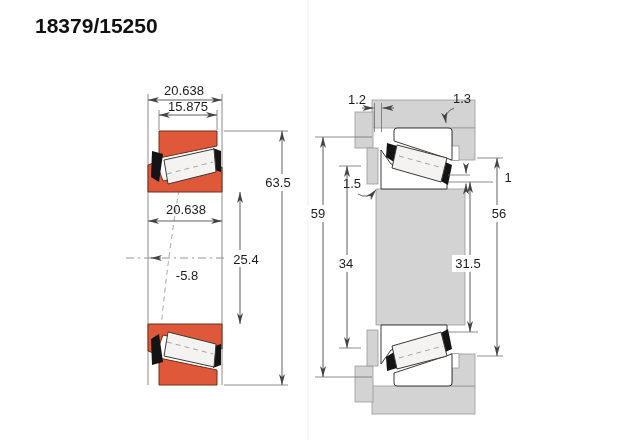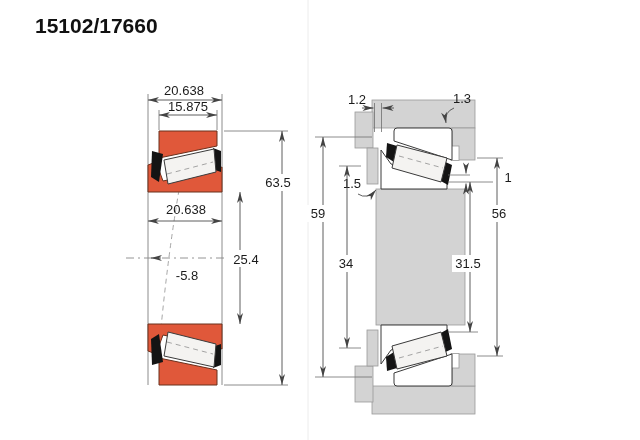--- a/index.html
+++ b/index.html
@@ -19,21 +19,21 @@
   .dash{stroke:#888;stroke-width:0.9;fill:none;stroke-dasharray:8 4 2 4;}
   .dash2{stroke:#8f8f8f;stroke-width:0.8;fill:none;stroke-dasharray:5 4;}
   .grid{stroke:#ececec;stroke-width:1;}
   text{fill:#1b1b1b;font-size:13px;font-family:"Liberation Sans", sans-serif;}
   .bg{fill:#ffffff;}
 </style>
 </head>
 <body>
 
 <div id="stage">
-  <div id="title">15102/17660</div>
+  <div id="title">18379/15250</div>
 
   <svg width="640" height="440" viewBox="0 0 640 440">
     <defs>
       <marker id="arr" viewBox="0 0 12 8" refX="11.5" refY="4" markerWidth="12" markerHeight="8" markerUnits="userSpaceOnUse" orient="auto-start-reverse">
         <path d="M11.5,4 L0.5,1 L3.5,4 L0.5,7 Z" fill="#444"></path>
       </marker>
     </defs>
 
     <line class="grid" x1="308" y1="0" x2="308" y2="440"></line>
 

